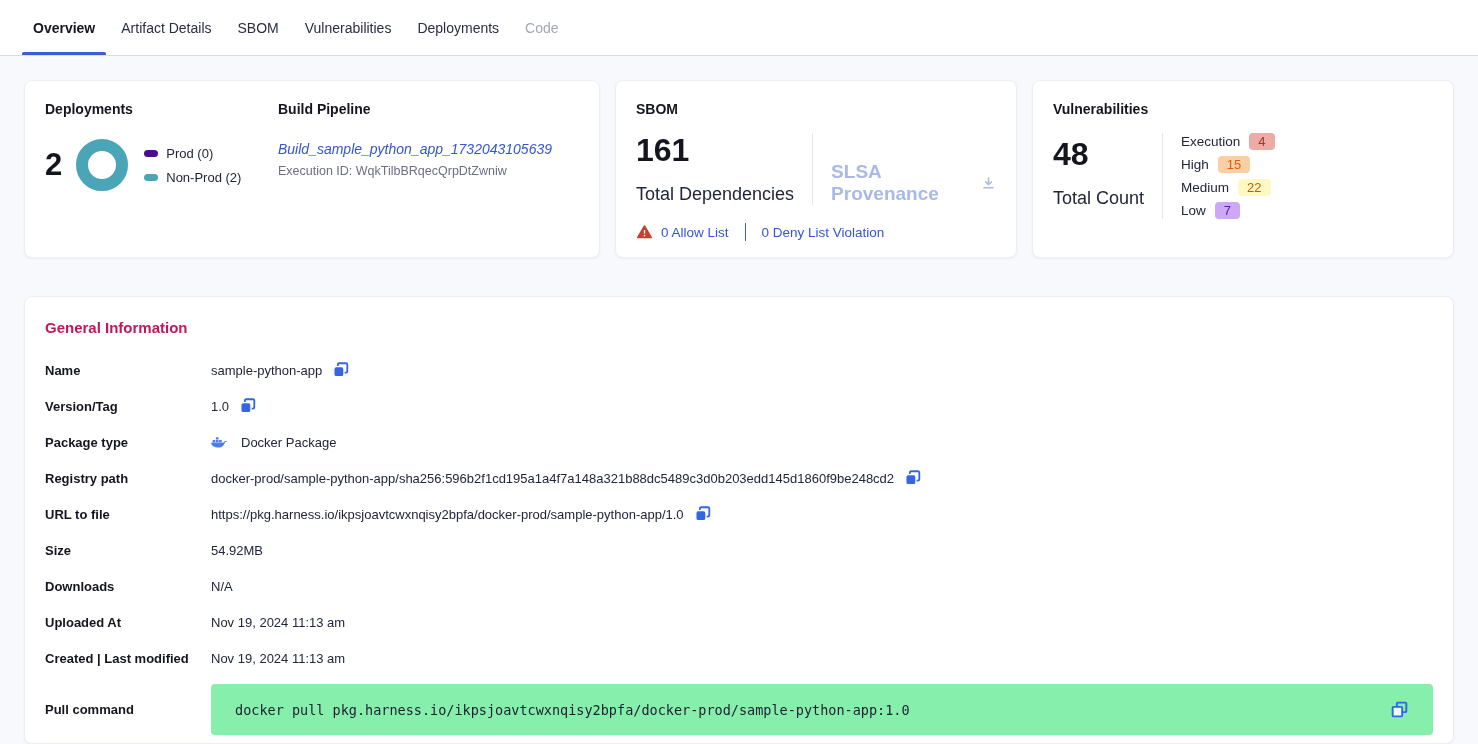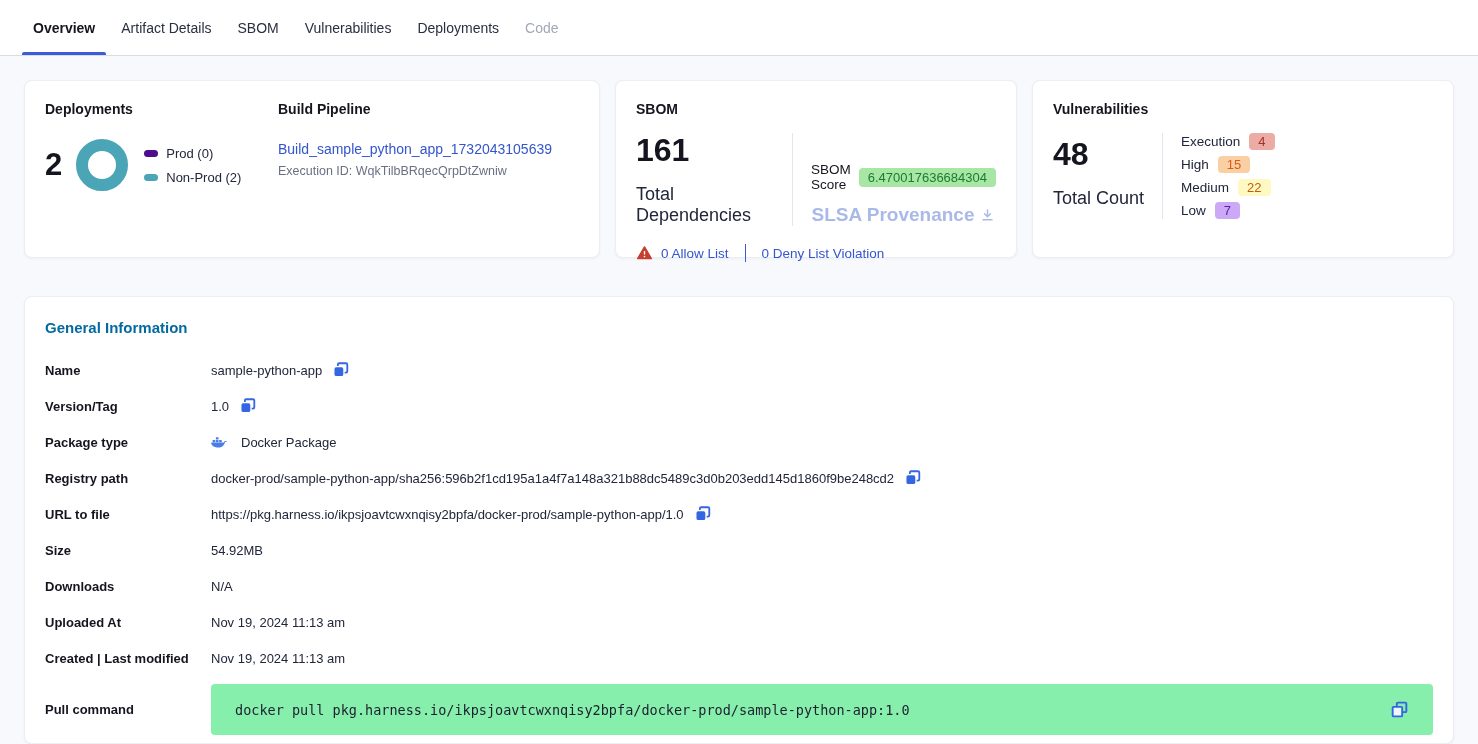--- a/index.html
+++ b/index.html
@@ -90,21 +90,21 @@
   .sev-badge {
     font-size:13px; padding:1px 9px; border-radius:4px; font-weight:500;
   }
 
   
   .card-general {
     margin-top:38px; background:#FFFFFF; border:1px solid #ECEEF4; border-radius:8px;
     box-shadow:0 1px 3px rgba(35,36,62,0.05);
     padding:22px 20px 20px 20px; height:448px;
   }
-  .gi-title { font-size:15px; font-weight:700; color:#0369a1; margin-bottom:16px; }
+  .gi-title { font-size:15px; font-weight:700; color:#be185d; margin-bottom:16px; }
   .gi-row {
     display:grid; grid-template-columns:166px 1fr; align-items:center;
     min-height:36px;
   }
   .gi-label { font-size:13px; font-weight:700; color:#14151F; }
   .gi-value { font-size:13px; color:#22263A; display:flex; align-items:center; gap:10px; }
   .copy-btn { display:inline-flex; cursor:pointer; background:none; border:none; padding:0; }
   .pkg-icon { display:inline-flex; margin-right:7px; }
   .gi-row-pull { align-items:center; margin-top:8px; }
   .pull-block {
@@ -146,38 +146,34 @@
             </div>
             <div class="legend-item">
               <span class="legend-swatch" style="background-color: rgb(74, 165, 182);"></span>
               <span>Non-Prod (2)</span>
             </div>
           </div>
         </div>
       </div>
       <div class="bp-col">
         <div class="card-title">Build Pipeline</div>
-        <a class="bp-link" style="color: rgb(52, 85, 206);">Build_sample_python_app_1732043105639</a>
+        <a class="bp-link" style="color: rgb(52, 85, 206); font-style: italic;">Build_sample_python_app_1732043105639</a>
         <div class="bp-exec">Execution ID: WqkTilbBRqecQrpDtZwniw</div>
       </div>
     </div>
 
     <div class="card card-sbom">
       <div class="card-title">SBOM</div>
       <div class="sbom-body">
         <div>
           <div class="big-num">161</div>
           <div class="big-num-label">Total Dependencies</div>
         </div>
         <div class="vdivider"></div>
         <div class="sbom-right">
-          <div class="score-row">
-            <span class="score-label">SBOM Score</span>
-            <span class="score-badge" style="background-color: rgb(167, 230, 164); color: rgb(27, 125, 44);">6.470017636684304</span>
-          </div>
           <div class="slsa-row" style="color: rgb(169, 186, 232);">
             <span>SLSA Provenance</span>
             <span style="display:inline-flex;">
               <svg width="15" height="15" viewBox="0 0 16 16">
                   <path d="M8 2.2v6.6M4.9 6.2 8 9.3l3.1-3.1" stroke="currentColor" fill="none" stroke-width="1.6" stroke-linecap="round" stroke-linejoin="round"></path>
                   <path d="M3.2 12.6h9.6" stroke="currentColor" stroke-width="1.6" stroke-linecap="round"></path>
                 </svg>
             </span>
           </div>
         </div>

